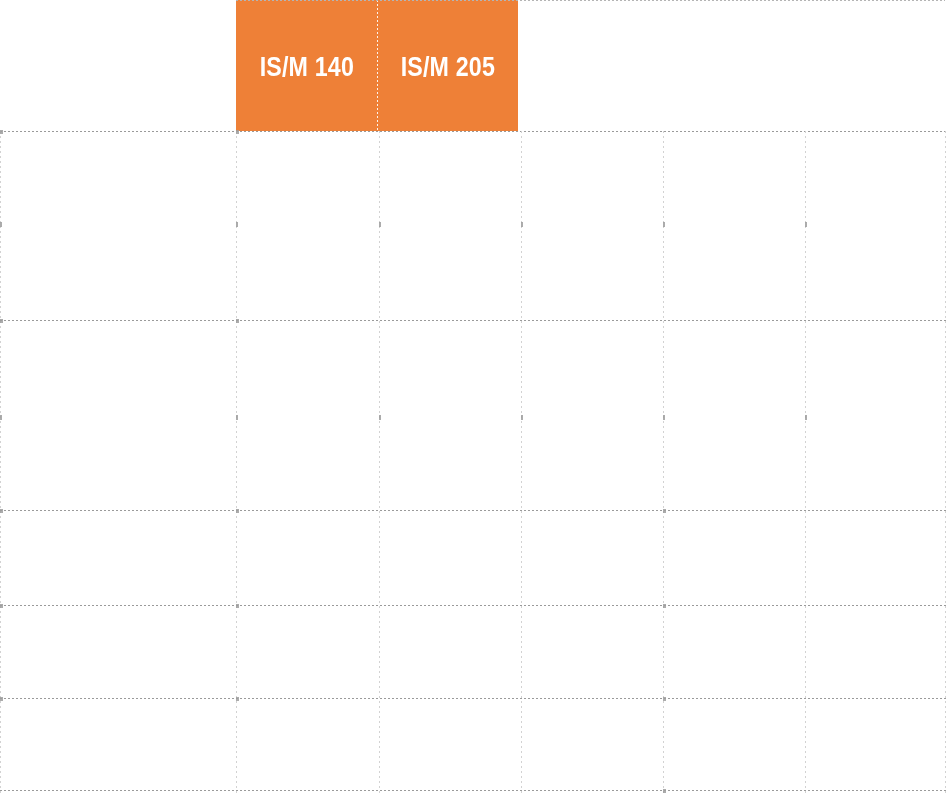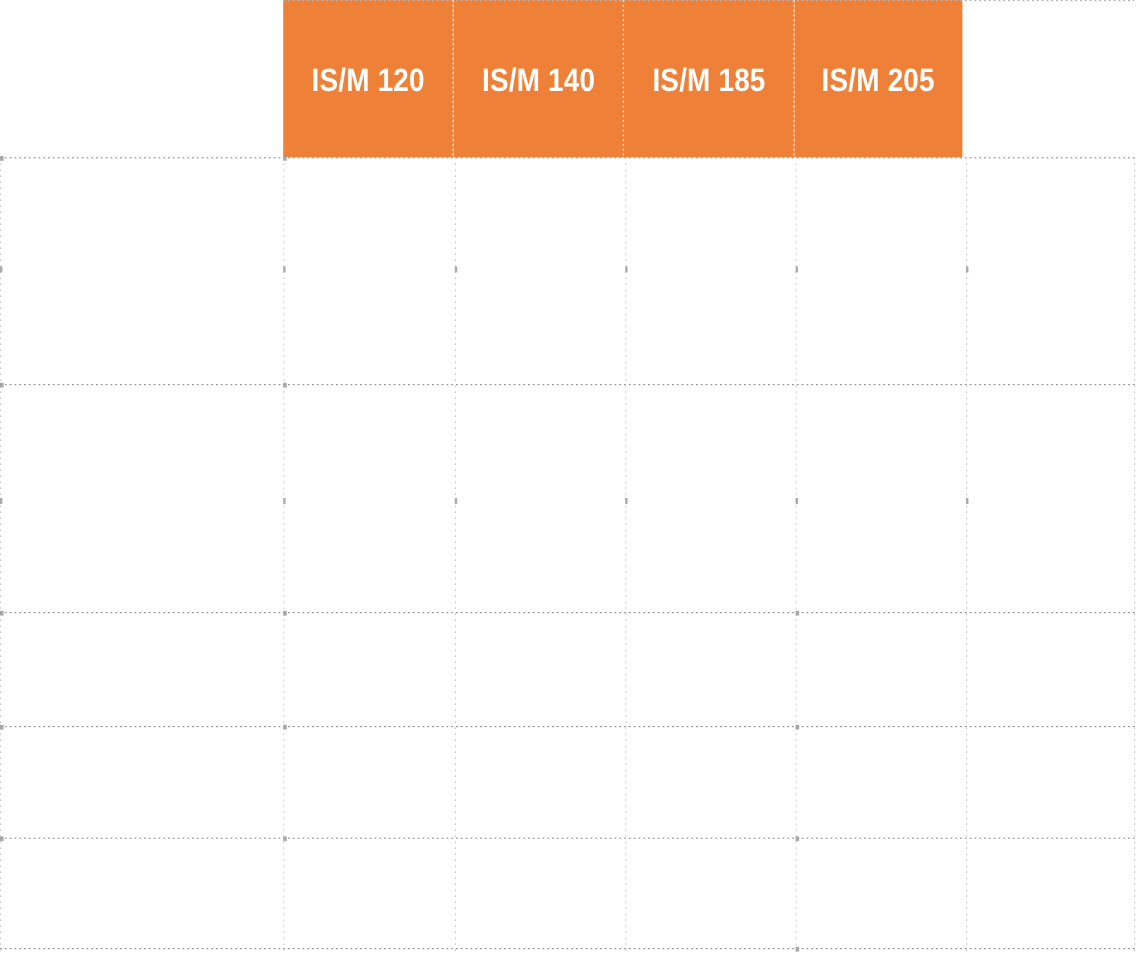--- a/index.html
+++ b/index.html
@@ -122,27 +122,21 @@
     box-sizing: border-box;
   }
 </style>
 </head>
 <body>
 
 <div id="table-root">
 
   <div class="header-row">
     <div class="header-cell">
-      <span class="header-label">IS/M 120</span>
-    </div>
-    <div class="header-cell">
       <span class="header-label">IS/M 140</span>
-    </div>
-    <div class="header-cell">
-      <span class="header-label">IS/M 185</span>
     </div>
     <div class="header-cell">
       <span class="header-label">IS/M 205</span>
     </div>
   </div>
 
   <div class="row-label" style="left:0px; top:0px; width:236px; height:131px;"></div>
 
   <div class="gridlines">
 

